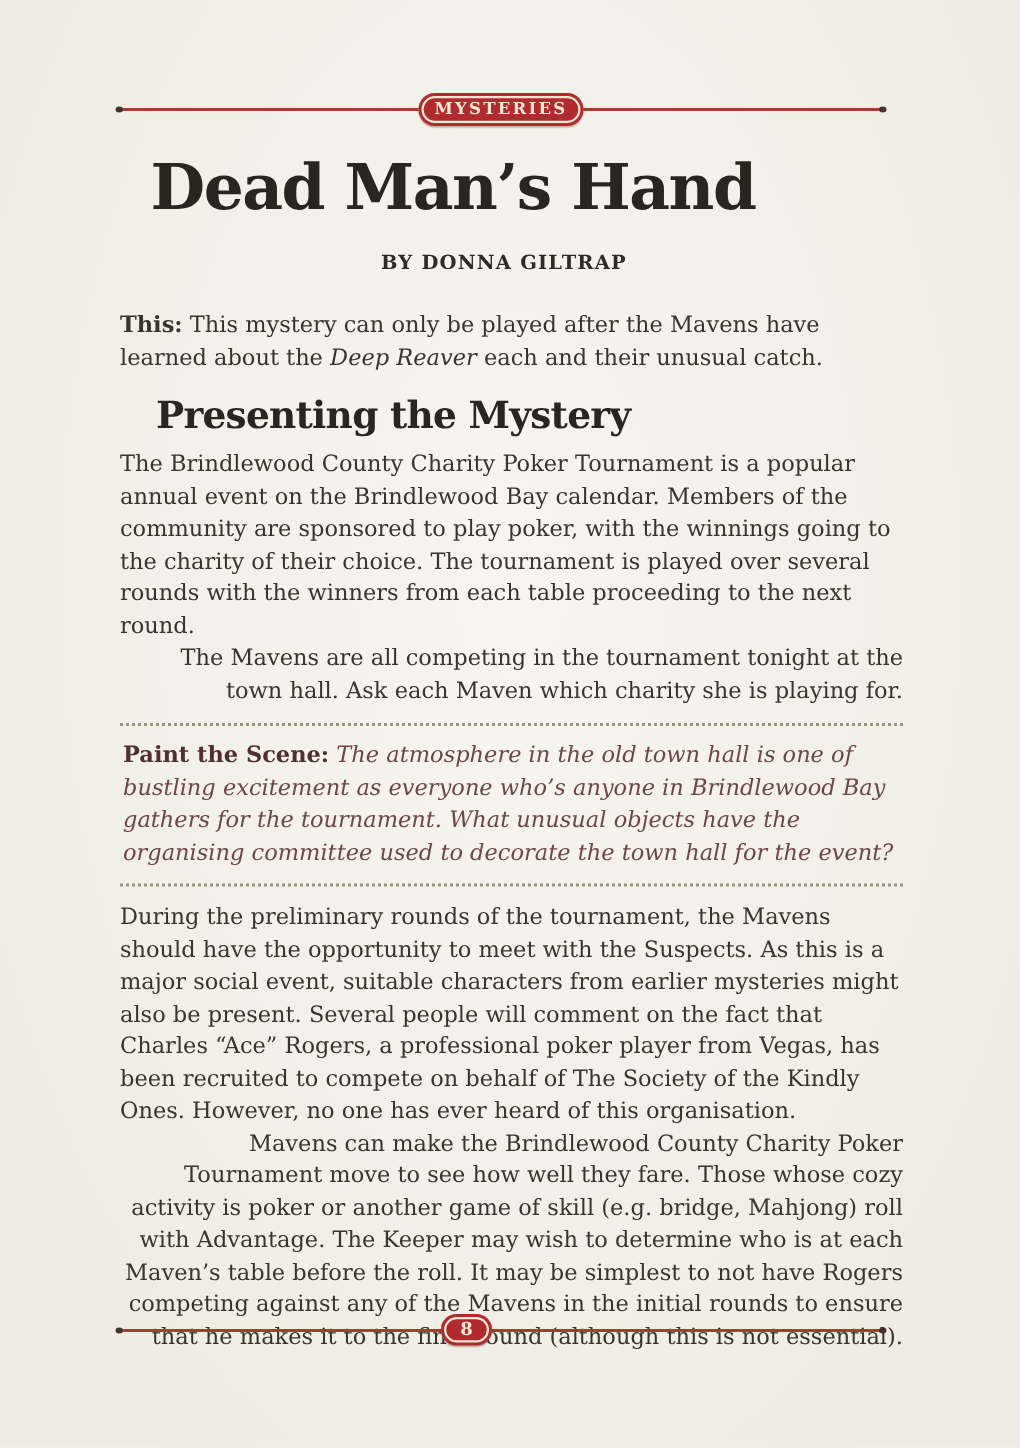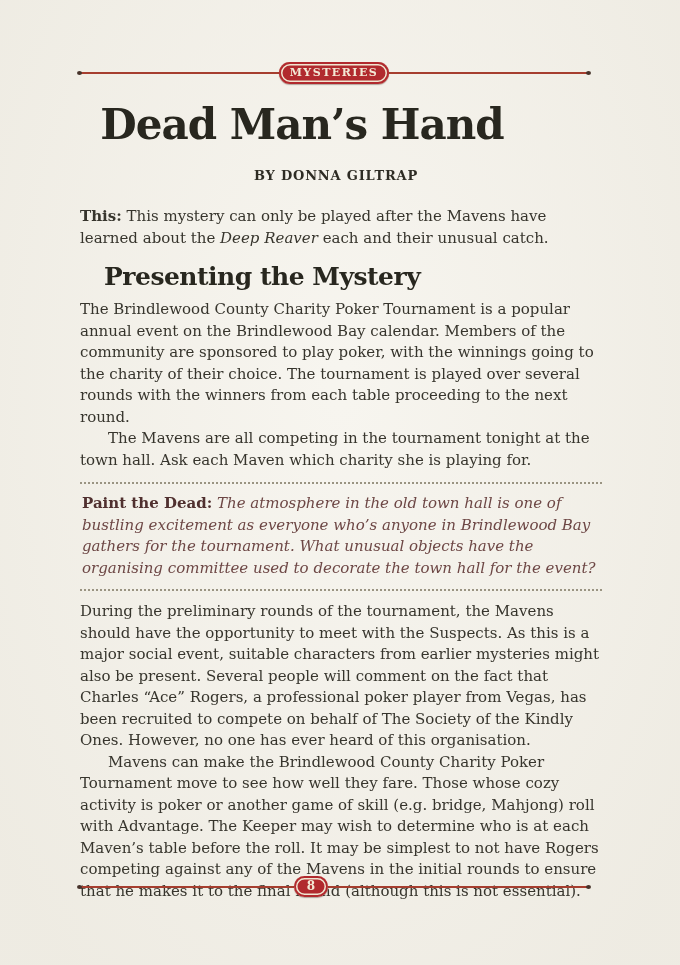--- a/index.html
+++ b/index.html
@@ -135,21 +135,21 @@
     font-weight: bold;
     font-size: 25px;
     letter-spacing: -0.5px;
     line-height: 30px;
     color: #28271f;
     margin-left: 24px;
   }
 
   .para { margin-top: 0; }
   .para.first { margin-top: 7px; }
-  .para.indent { text-indent: 28px; }
+  .para.indent { text-indent: 28px; text-align: right; }
 
   .callout {
     margin-top: 11px;
     margin-bottom: 10px;
     padding: 9px 2px 10px 2px;
     border-top: 2px dotted #9a9482;
     border-bottom: 2px dotted #9a9482;
     color: #6d4745;
     font-style: italic;
     line-height: 21.5px;
@@ -180,21 +180,21 @@
     <div class="note">
       <span class="bold-label">This:</span><span> This mystery can only be played after the Mavens have learned about the </span><span class="italic">Deep Reaver</span><span> each and their unusual catch.</span>
     </div>
 
     <div class="section-heading">Presenting the Mystery</div>
 
     <div class="para first">The Brindlewood County Charity Poker Tournament is a popular annual event on the Brindlewood Bay calendar. Members of the community are sponsored to play poker, with the winnings going to the charity of their choice. The tournament is played over several rounds with the winners from each table proceeding to the next round.</div>
     <div class="para indent">The Mavens are all competing in the tournament tonight at the town hall. Ask each Maven which charity she is playing for.</div>
 
     <div class="callout">
-      <span class="bold-label">Paint the Dead:</span><span> The atmosphere in the old town hall is one of bustling excitement as everyone who’s anyone in Brindlewood Bay gathers for the tournament. What unusual objects have the organising committee used to decorate the town hall for the event?</span>
+      <span class="bold-label">Paint the Scene:</span><span> The atmosphere in the old town hall is one of bustling excitement as everyone who’s anyone in Brindlewood Bay gathers for the tournament. What unusual objects have the organising committee used to decorate the town hall for the event?</span>
     </div>
 
     <div class="para">During the preliminary rounds of the tournament, the Mavens should have the opportunity to meet with the Suspects. As this is a major social event, suitable characters from earlier mysteries might also be present. Several people will comment on the fact that Charles “Ace” Rogers, a professional poker player from Vegas, has been recruited to compete on behalf of The Society of the Kindly Ones. However, no one has ever heard of this organisation.</div>
     <div class="para indent">Mavens can make the Brindlewood County Charity Poker Tournament move to see how well they fare. Those whose cozy activity is poker or another game of skill (e.g. bridge, Mahjong) roll with Advantage. The Keeper may wish to determine who is at each Maven’s table before the roll. It may be simplest to not have Rogers competing against any of the Mavens in the initial rounds to ensure that he makes it to the final round (although this is not essential).</div>
 
   </div>
 
   <div class="rule-wrap footer">
     <div class="rule-line"></div>
     <div class="badge pagenum">

